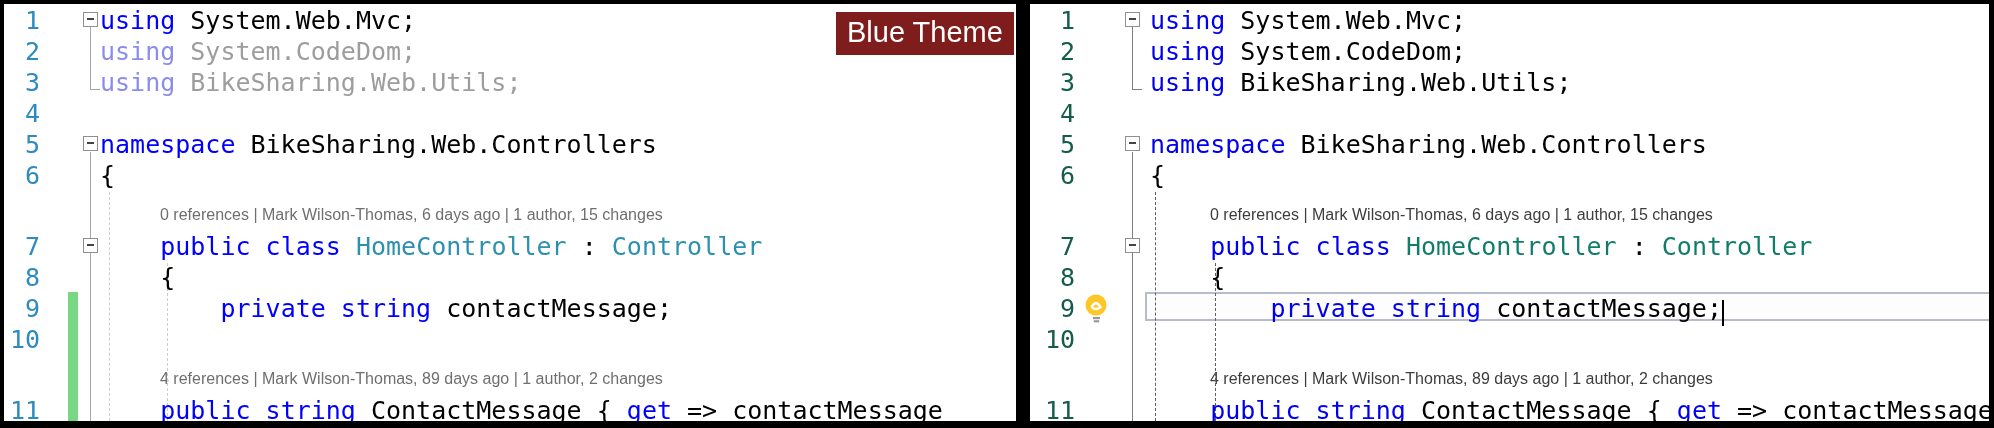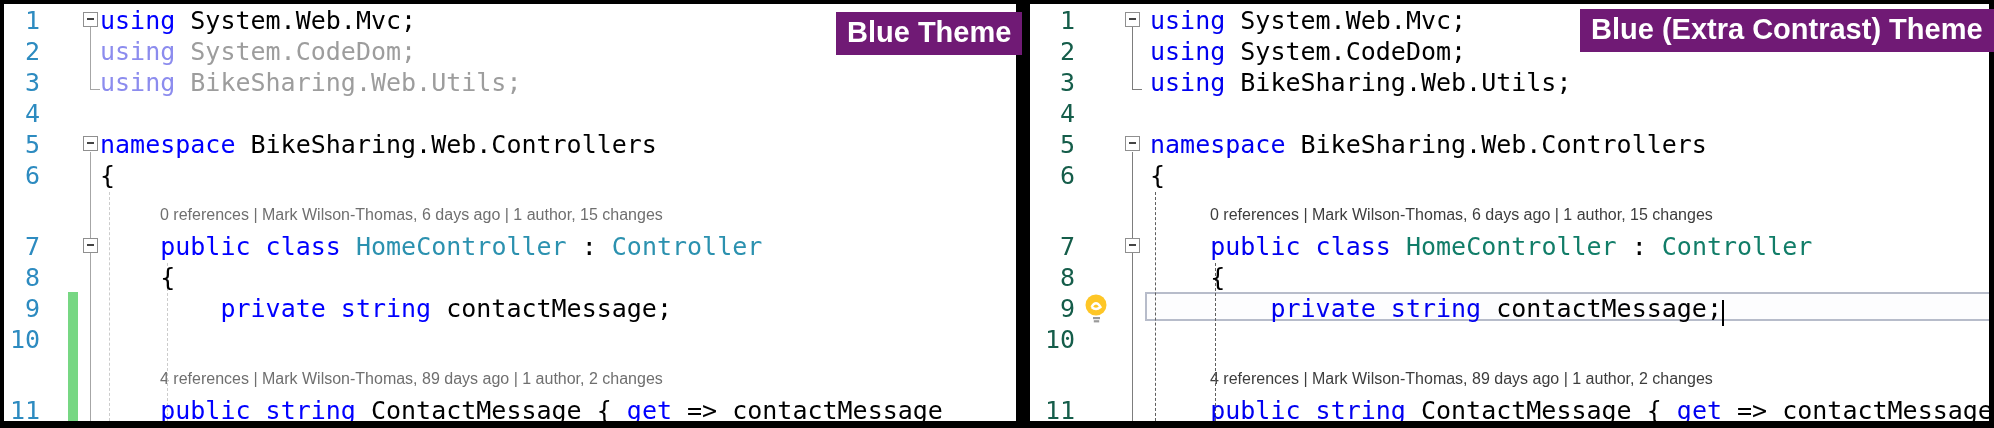--- a/index.html
+++ b/index.html
@@ -30,22 +30,22 @@
   .outlineB{position:absolute;border-left:1px solid var(--outline);z-index:1;}
   .guide{position:absolute;bottom:0;border-left:1px dashed var(--guide);z-index:1;}
   .changebar{position:absolute;width:10px;bottom:0;z-index:2;}
 
   .curline{position:absolute;top:0;right:-3px;height:29px;box-sizing:border-box;
            border:2px solid var(--curb);background:var(--curf);z-index:0;}
   .caret{display:inline-block;width:2px;height:26px;background:var(--caret);
          vertical-align:text-bottom;position:relative;top:3px;}
   .bulb{position:absolute;top:2px;z-index:3;}
 
-  .theme-label{position:absolute;background:#701a75;color:#fff;z-index:5;
-               font-family:"Liberation Sans",sans-serif;font-weight:bold;font-size:29px;
+  .theme-label{position:absolute;background:#7f1d1d;color:#fff;z-index:5;
+               font-family:"Liberation Sans",sans-serif;font-weight:normal;font-size:29px;
                padding:4px 11px 6px;white-space:nowrap;}
   .label0{left:836px;top:12px;}
   .label1{left:1580px;top:9px;}
 </style>
 </head>
 <body>
 
 <div class="screen">
   <div class="divider"></div>
 
@@ -170,14 +170,13 @@
         <span class="ln" style="width: 45px;">11</span>
         <span class="code" style="left: 120px;">    <span class="t-kw">public</span><span class="t-pl"> </span><span class="t-kw">string</span><span class="t-pl"> ContactMessage { </span><span class="t-kw">get</span><span class="t-pl"> =&gt; contactMessage</span></span>
       </div>
       <div class="outlineA" style="left: 102px; top: 23px; height: 62px;"></div>
       <div class="outlineB" style="left: 102px; top: 148px; bottom: 0px;"></div>
       <div class="guide" style="left: 125px; top: 188px;"></div>
       <div class="guide" style="left: 185px; top: 259px;"></div>
     </div>
 
   <div class="theme-label label0">Blue Theme</div>
-  <div class="theme-label label1">Blue (Extra Contrast) Theme</div>
 </div>
 
 </body></html>

